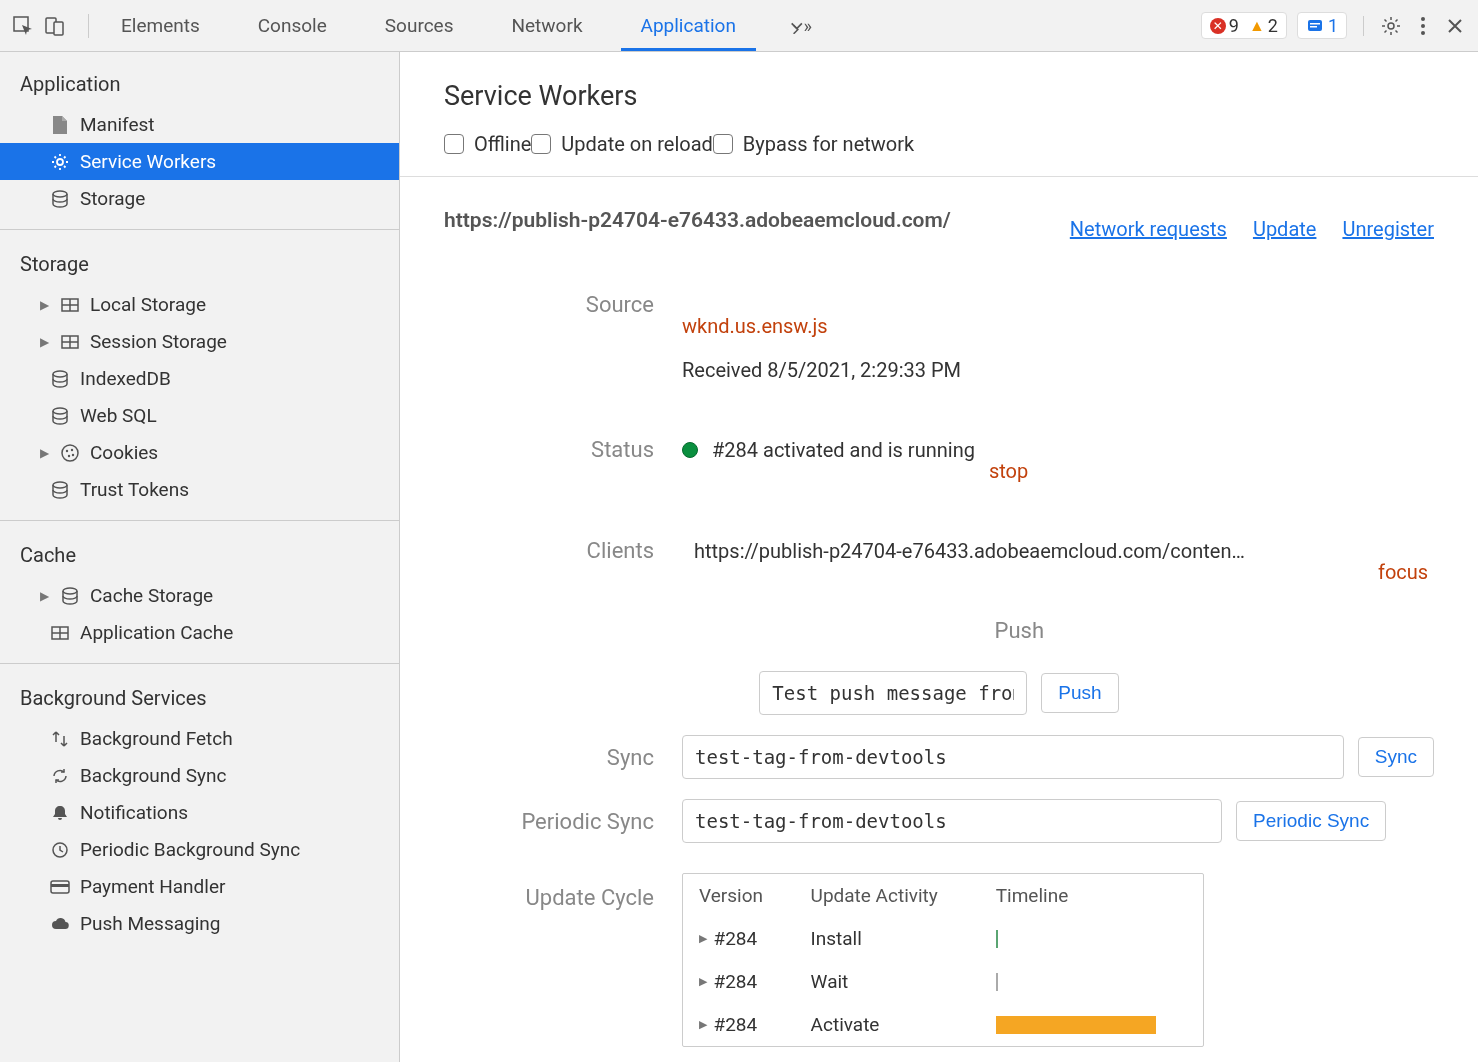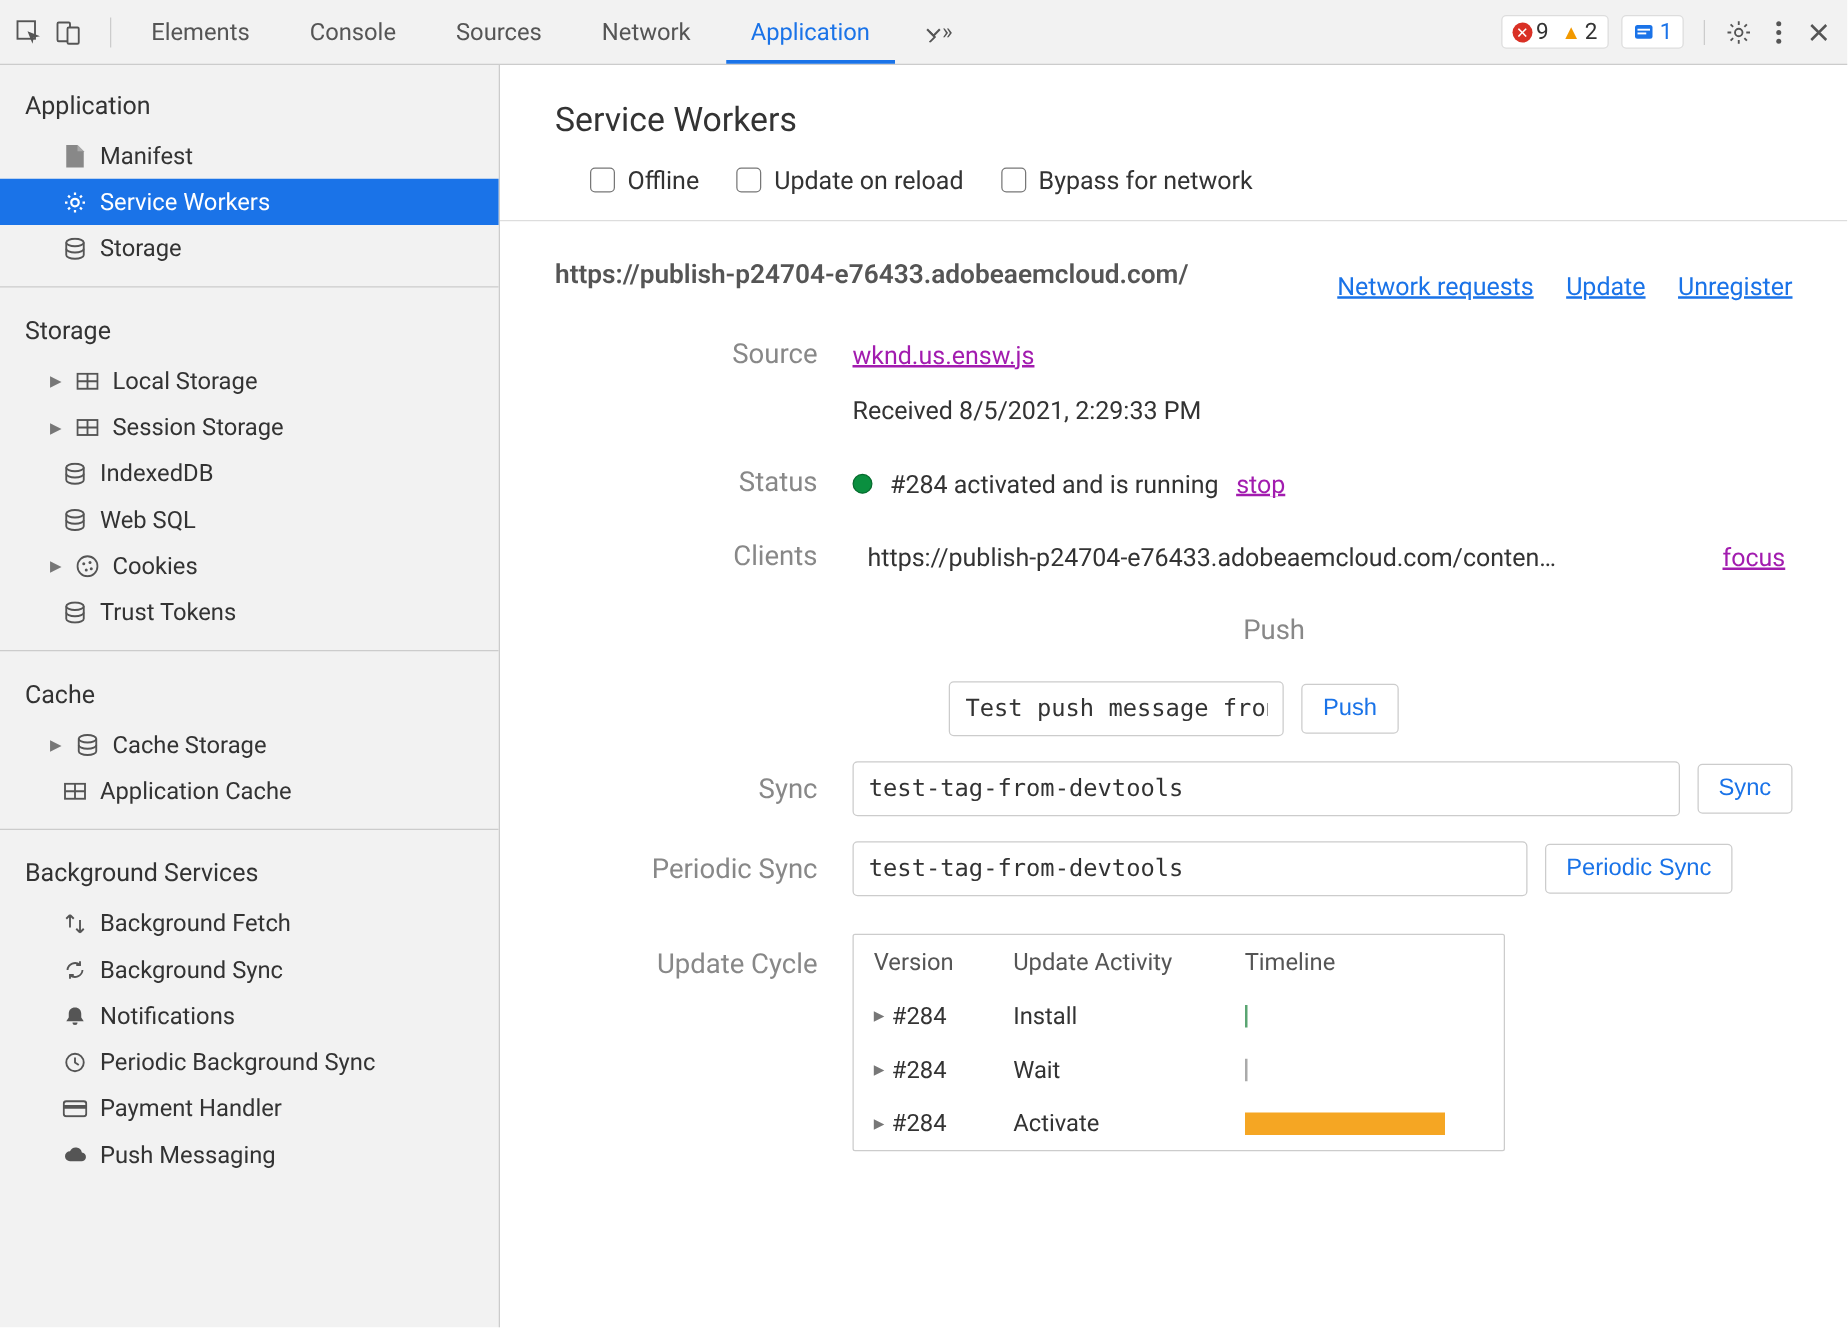--- a/index.html
+++ b/index.html
@@ -1,21 +1,21 @@
 <!DOCTYPE html>
 <html><head>
 <meta charset="utf-8">
 <style>
 * { box-sizing: border-box; margin: 0; padding: 0; }
 body { font-family: -apple-system, BlinkMacSystemFont, "Segoe UI", Roboto, sans-serif; font-size: 18px; color: #333; background: #fff; width: 1478px; height: 1062px; overflow: hidden; }
 .toolbar { height: 52px; background: #f2f2f2; border-bottom: 1px solid #ccc; display: flex; align-items: center; padding: 0 12px; }
 .toolbar-left { display: flex; align-items: center; gap: 10px; }
 .inspect-icon, .device-icon { width: 22px; height: 22px; display: flex; align-items: center; justify-content: center; color: #555; }
 .toolbar-divider { width: 1px; height: 24px; background: #ccc; margin: 0 12px; }
-.tabs { display: flex; align-items: center; gap: 8px; }
+.tabs { display: flex; align-items: center; gap: 18px; }
 .tab { padding: 13px 20px; color: #555; cursor: pointer; position: relative; font-size: 19px; }
 .tab.active { color: #1a73e8; }
 .tab.active::after { content: ""; position: absolute; left: 0; right: 0; bottom: -1px; height: 3px; background: #1a73e8; }
 .toolbar-spacer { flex: 1; }
 .toolbar-right { display: flex; align-items: center; gap: 10px; }
 .badge-group { display: flex; align-items: center; gap: 4px; background: #fff; border-radius: 4px; padding: 2px 8px; border: 1px solid #ddd; }
 .err-badge { display: flex; align-items: center; gap: 3px; }
 .err-circle { width: 16px; height: 16px; border-radius: 50%; background: #d93025; color: #fff; display: flex; align-items: center; justify-content: center; font-size: 12px; }
 .warn-triangle { color: #f29900; font-size: 16px; }
 .issues-badge { display: flex; align-items: center; gap: 4px; background: #fff; border-radius: 4px; padding: 2px 8px; border: 1px solid #ddd; color: #1a73e8; }
@@ -25,32 +25,32 @@
 .section-title { padding: 10px 20px; font-size: 20px; color: #333; }
 .tree-item { display: flex; align-items: center; padding: 7px 20px 7px 40px; gap: 10px; cursor: pointer; font-size: 19px; }
 .tree-item.indented { padding-left: 50px; }
 .tree-item.selected { background: #1a73e8; color: #fff; }
 .tree-item .tri { color: #777; font-size: 12px; width: 10px; }
 .icon-slot { width: 20px; height: 20px; display: flex; align-items: center; justify-content: center; color: #555; }
 .tree-item.selected .icon-slot { color: #fff; }
 .content { flex: 1; overflow-y: auto; padding: 0; }
 .pane-header { padding: 28px 44px 20px; border-bottom: 1px solid #ddd; }
 .pane-title { font-size: 27px; color: #333; margin-bottom: 20px; }
-.checkbox-row { display: flex; gap: 30px; align-items: center; margin-left: 28px; }
+.checkbox-row { display: flex; align-items: center; }
 .checkbox-row label { display: flex; align-items: center; gap: 10px; font-size: 20px; color: #333; }
 .cb { width: 20px; height: 20px; border: 1.5px solid #777; border-radius: 4px; background: #fff; }
 .origin-row { display: flex; justify-content: space-between; align-items: flex-start; padding: 28px 44px 20px; }
 .origin-url { font-size: 21px; color: #555; font-weight: 600; max-width: 560px; line-height: 1.45; }
 .link-group { display: flex; gap: 26px; margin-top: 12px; }
 .link { color: #1a73e8; text-decoration: underline; font-size: 20px; cursor: pointer; }
 .field-row { display: flex; align-items: center; padding: 10px 44px; gap: 28px; }
 .field-label { width: 210px; text-align: right; color: #888; font-size: 22px; flex-shrink: 0; }
 .field-value { flex: 1; display: flex; align-items: center; gap: 14px; font-size: 20px; }
 .status-dot { width: 16px; height: 16px; border-radius: 50%; background: #0a8f3f; border: 1px solid #066b2e; }
-.field-value .link2 { color: #a21caf; text-decoration: underline; cursor: pointer; }
+.field-value .link2 { color: #c2410c; cursor: pointer; margin-top: 43px; }
 .field-input { flex: 1; border: 1px solid #ccc; border-radius: 4px; padding: 10px 12px; font-family: ui-monospace, Menlo, Consolas, monospace; font-size: 19px; color: #333; }
 .field-input.small { max-width: 540px; }
 .action-btn { border: 1px solid #ccc; border-radius: 4px; padding: 8px 16px; color: #1a73e8; background: #fff; font-size: 19px; cursor: pointer; }
 .client-url { flex: 1; color: #333; white-space: nowrap; overflow: hidden; text-overflow: ellipsis; max-width: 670px; }
 .update-table { border: 1px solid #ccc; border-radius: 2px; margin-left: 0; }
 .update-table table { border-collapse: collapse; width: 520px; }
 .update-table th { text-align: left; padding: 10px 16px; font-weight: 400; color: #555; font-size: 19px; }
 .update-table td { padding: 10px 16px; font-size: 19px; color: #333; }
 .ver-cell { display: flex; align-items: center; gap: 6px; }
 .ver-tri { color: #777; font-size: 11px; }

